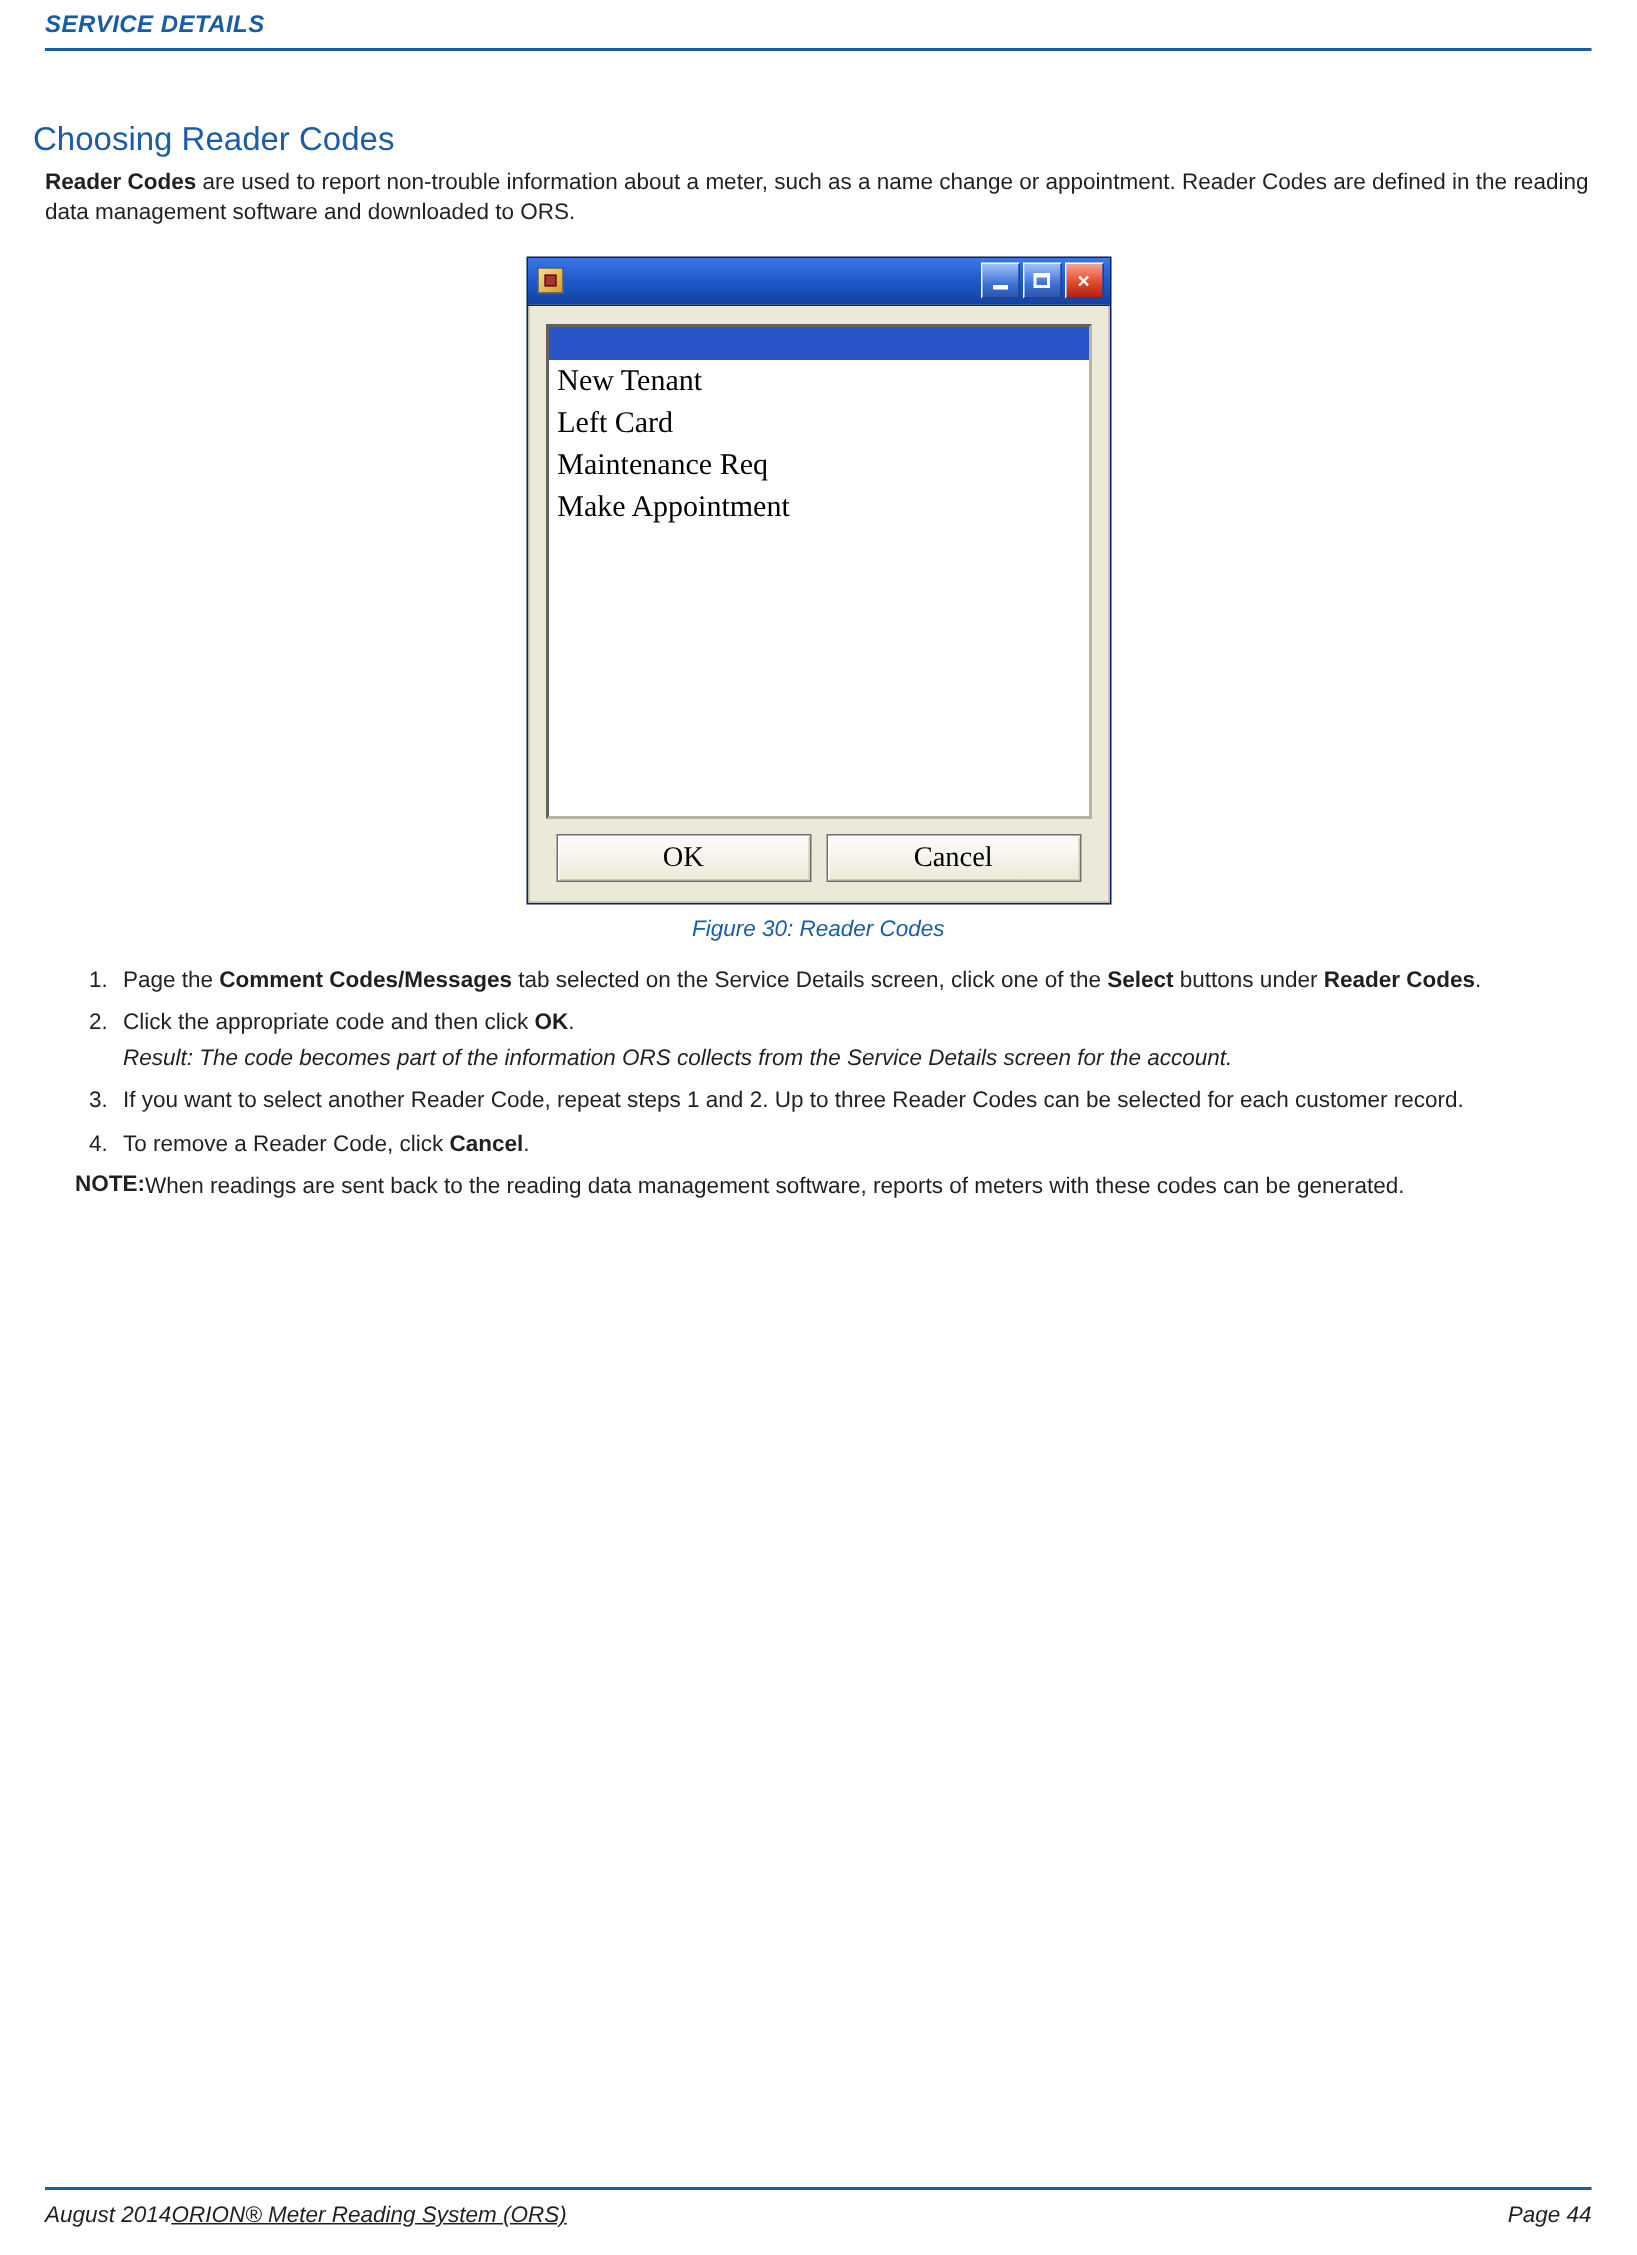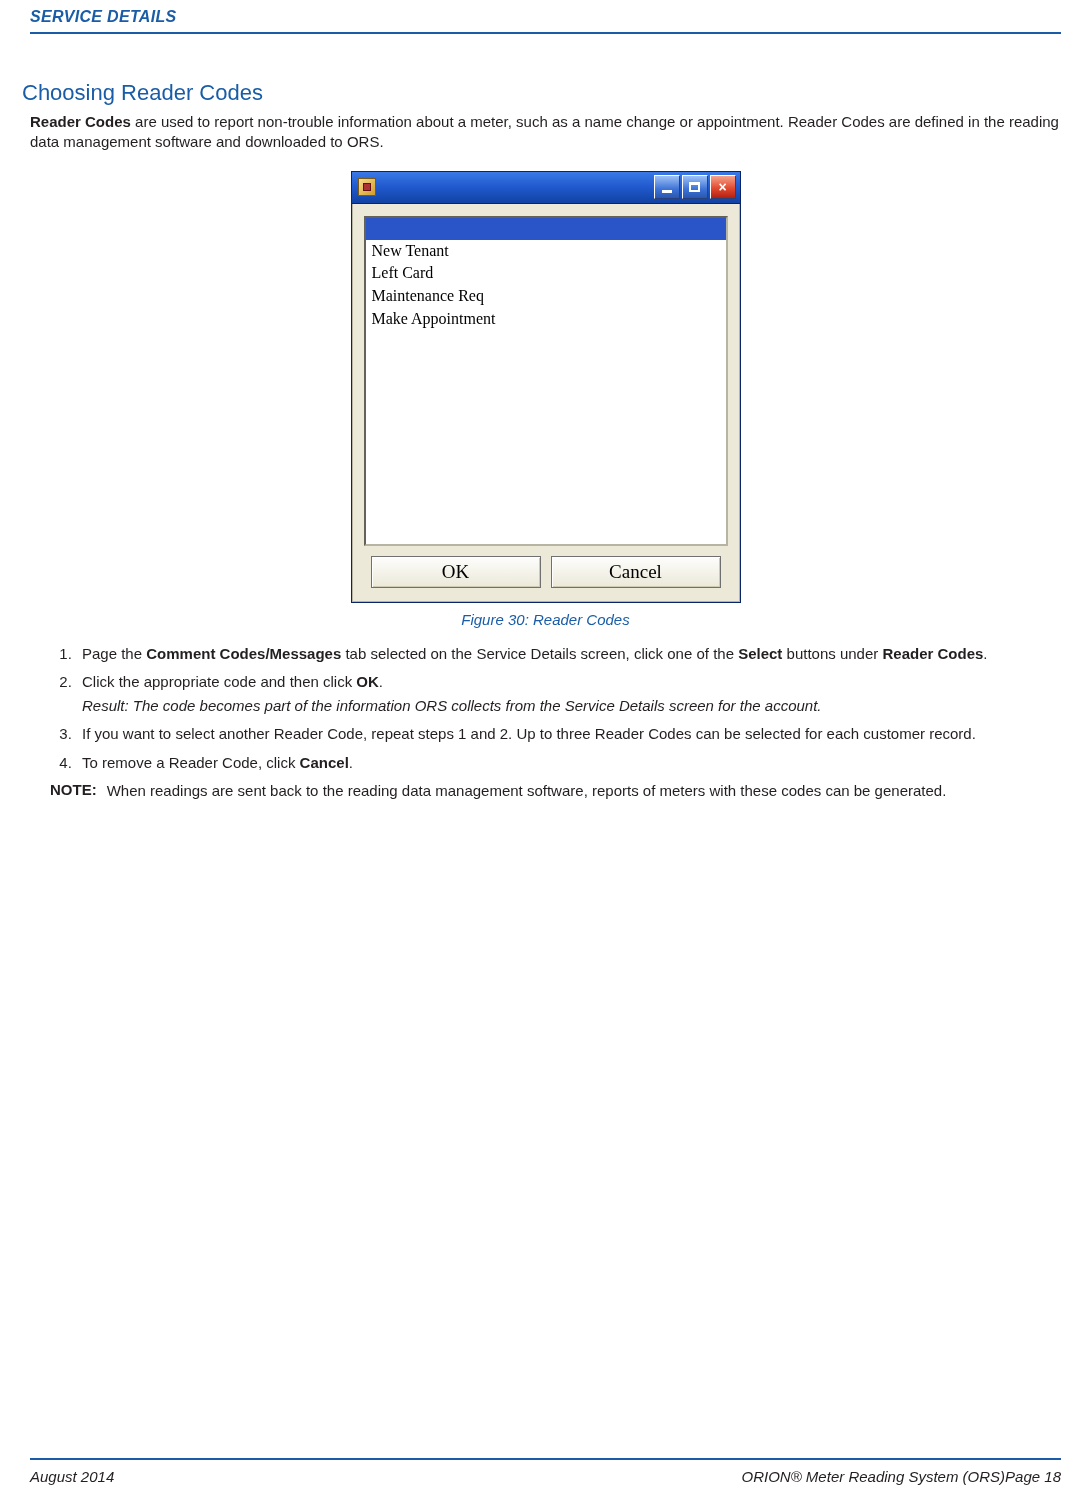--- a/index.html
+++ b/index.html
@@ -77,21 +77,21 @@
     .win-btn.close-btn { background: linear-gradient(180deg,#f6a38b,#e24b2f 55%,#b32012); }
     .min-glyph { width:10px;height:3px;background:#fff;margin-top:8px;}
     .max-glyph { width:11px;height:10px;border:2px solid #fff;border-top-width:3px;}
     .list-area {
       background:#fff;
       margin: 12px 12px 10px 12px;
       height: 330px;
       border: 2px inset #b8b4a3;
       padding: 0;
       font-family: "Times New Roman", serif;
-      font-size: 16px;
+      font-size: 20px;
       color:#000;
       overflow:hidden;
     }
     .list-item { padding: 1px 6px; line-height: 1.3; }
     .list-item.sel { background:#2a55c9; color:#fff; height:22px;}
     .dialog-buttons {
       display:flex; gap:10px; justify-content:center;
       padding: 0 12px 14px;
     }
     .dlg-btn {
@@ -104,34 +104,34 @@
       display:flex;align-items:center;justify-content:center;
       box-shadow: inset 1px 1px 0 #fff, inset -1px -1px 0 #cfcab3;
     }
     .figure-caption {
       color:#1a5da6; font-style: italic; font-size: 15px;
       margin: 8px 0 16px;
     }
     ol.steps { list-style: decimal; margin-left: 46px; }
     ol.steps > li { margin-bottom: 8px; line-height: 1.35; padding-left: 6px;}
     .result-line { font-style: italic; margin: 4px 0 8px 0; display:block;}
-    .note-row { display:flex; gap:10px; margin-top:6px; margin-left:20px;}
+    .note-row { display:flex; margin-top:6px; margin-left:20px;}
     .note-label { font-weight:700; flex:0 0 auto;}
     .note-text { flex:1 1 auto; line-height:1.35;}
     .bold { font-weight:700; }
 
     .footer {
       position:absolute; left:30px; right:30px; bottom:18px;
     }
     .rule-bot { border-top: 2px solid #1a5da6; height:0; margin-bottom: 8px;}
     .footer-row {
       display:flex; justify-content:space-between; font-style:italic;
       color:#231f20; font-size:15px;
     }
-    .footer-center { flex:1; text-align:right; }
+    .footer-center { flex:1; text-align:left;text-decoration:underline; }
   </style>
 </head>
 <body>
 
 <div class="header-area">
   <div class="running-head">SERVICE DETAILS</div>
   <div class="rule-top"></div>
 </div>
 
 <h2 class="section-title">Choosing Reader Codes</h2>
@@ -188,15 +188,15 @@
 <div class="note-row">
   <div class="note-label">NOTE:</div>
   <div class="note-text">When readings are sent back to the reading data management software, reports of meters with these codes can be generated.</div>
 </div>
 
 <div class="footer">
   <div class="rule-bot"></div>
   <div class="footer-row">
     <span>August 2014</span>
     <span class="footer-center">ORION® Meter Reading System (ORS)</span>
-    <span>Page 18</span>
+    <span>Page 44</span>
   </div>
 </div>
 
 </body></html>

